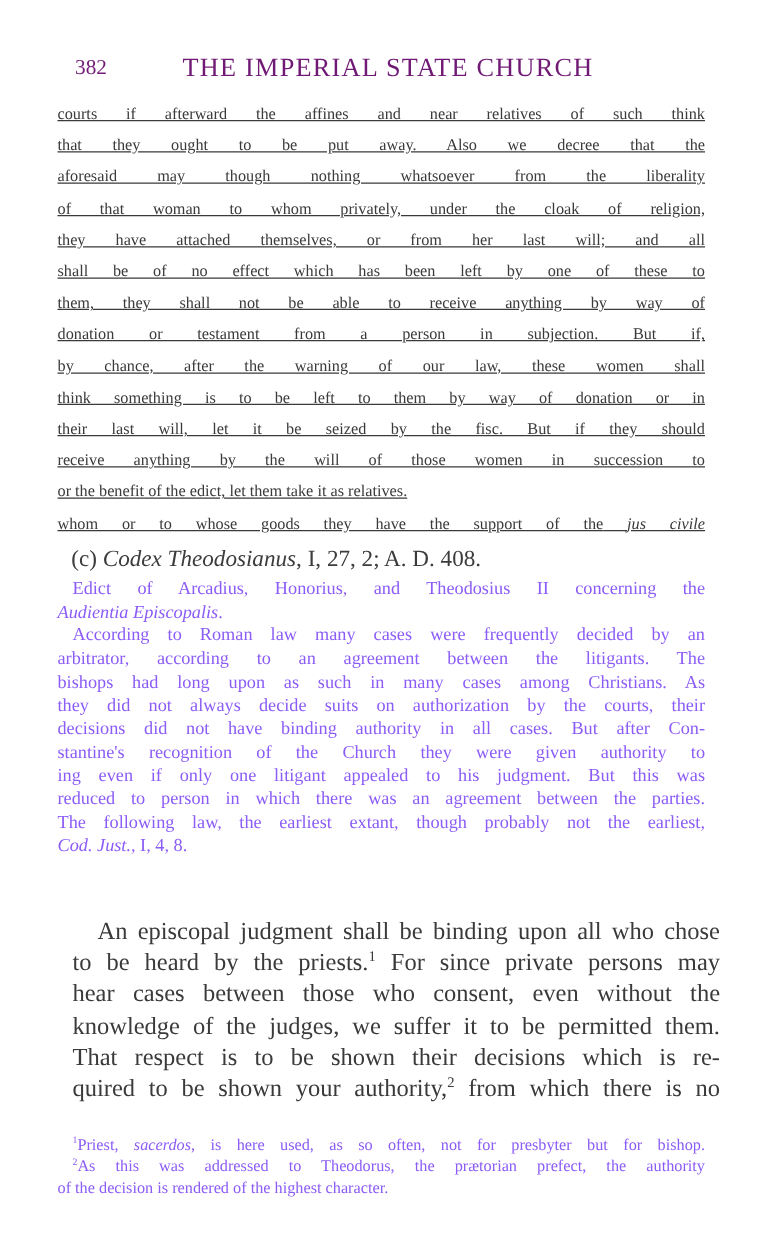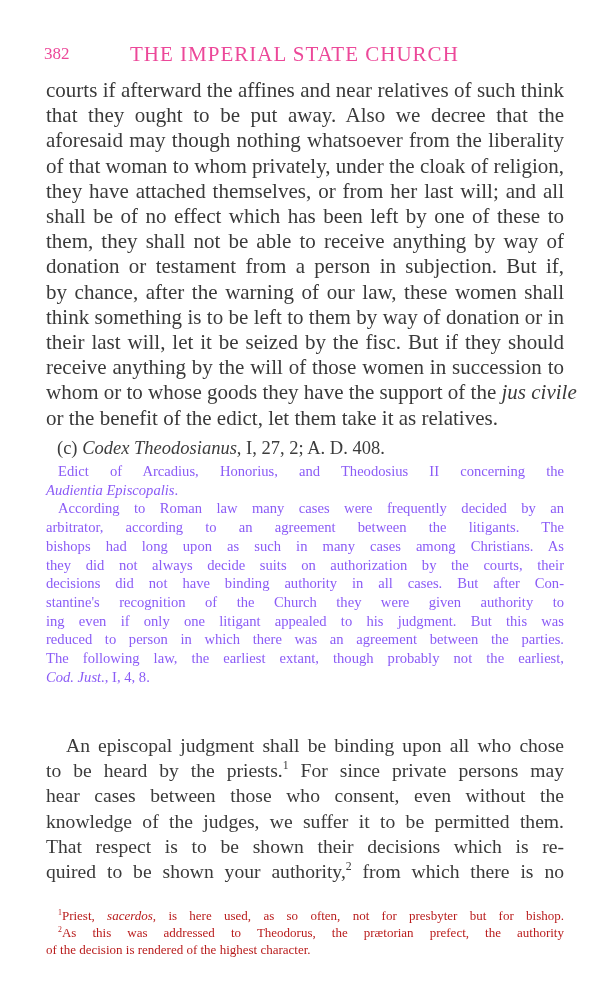--- a/index.html
+++ b/index.html
@@ -17,26 +17,26 @@
   }
   .page {
     position: absolute;
     left: 0; top: 0;
     width: 607px;
     height: 992px;
   }
   .running-head {
     position: absolute;
     top: 42px;
-    left: 44px;
+    left: 60px;
     width: 530px;
     height: 26px;
     font-size: 21px;
     letter-spacing: 1px;
-    color: #ec4899;
+    color: #701a75;
   }
   .page-number {
     position: absolute;
     left: 0;
     top: 2px;
     font-size: 17px;
     letter-spacing: 0;
   }
   .head-title {
     position: absolute;
@@ -53,27 +53,29 @@
   }
   .line {
     display: block;
     white-space: nowrap;
     text-align: justify;
     text-align-last: justify;
   }
   .line.last { text-align-last: left; }
   .main-text {
     top: 78px;
-    font-size: 21px;
+    font-size: 13px;
     line-height: 25.2px;
+    text-decoration: underline;
   }
   .main-text2 {
     top: 733px;
     font-size: 19.6px;
     line-height: 25.2px;
+    margin-left: 12px;
   }
   .source-head {
     position: absolute;
     top: 438px;
     left: 57px;
     font-size: 18.5px;
     color: #3c3c3c;
     white-space: nowrap;
   }
   .intro-note {
@@ -81,21 +83,21 @@
     font-size: 14.6px;
     line-height: 18.7px;
     color: #8b5cf6;
   }
   .indent { padding-left: 12px; }
   .indent-big { padding-left: 20px; }
   .footnotes {
     top: 907px;
     font-size: 13px;
     line-height: 17px;
-    color: #b91c1c;
+    color: #8b5cf6;
   }
   i { font-style: italic; text-align: right; }
   sup { font-size: 60%; line-height: 0; }
 </style>
 </head>
 <body>
 
 <div class="page">
 
   <div class="running-head">
@@ -109,22 +111,22 @@
     <span class="line">aforesaid may though nothing whatsoever from the liberality</span>
     <span class="line">of that woman to whom privately, under the cloak of religion,</span>
     <span class="line">they have attached themselves, or from her last will; and all</span>
     <span class="line">shall be of no effect which has been left by one of these to</span>
     <span class="line">them, they shall not be able to receive anything by way of</span>
     <span class="line">donation or testament from a person in subjection.  But if,</span>
     <span class="line">by chance, after the warning of our law, these women shall</span>
     <span class="line">think something is to be left to them by way of donation or in</span>
     <span class="line">their last will, let it be seized by the fisc.  But if they should</span>
     <span class="line">receive anything by the will of those women in succession to</span>
+    <span class="line last">or the benefit of the edict, let them take it as relatives.</span>
     <span class="line"><span>whom or to whose goods they have the support of the</span> <i>jus civile</i></span>
-    <span class="line last">or the benefit of the edict, let them take it as relatives.</span>
   </div>
 
   <div class="source-head">
     <span>(c)</span>
     <i>Codex Theodosianus</i><span>, I, 27, 2; A. D. 408.</span>
   </div>
 
   <div class="body-block intro-note">
     <span class="line indent">Edict of Arcadius, Honorius, and Theodosius II concerning the</span>
     <span class="line last"><i>Audientia Episcopalis</i><span>.</span></span>

